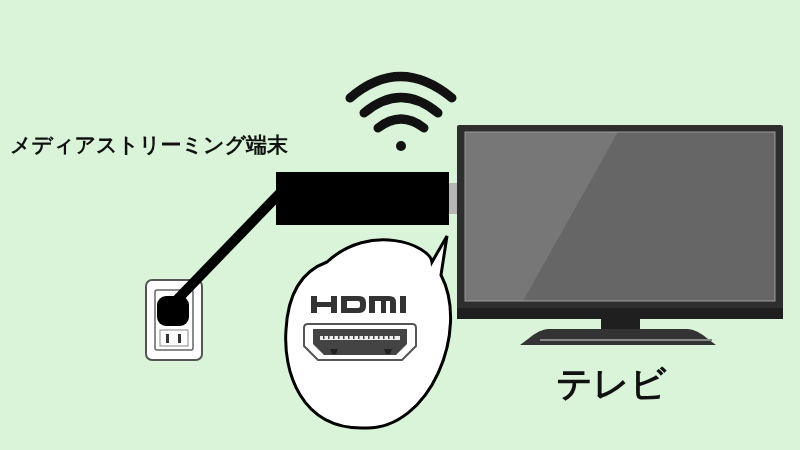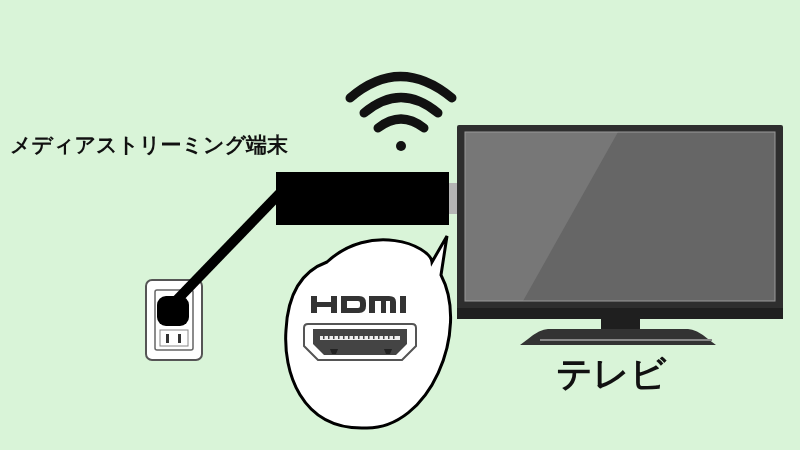--- a/index.html
+++ b/index.html
@@ -1,19 +1,19 @@
 <!DOCTYPE html>
 <html><head>
 <meta charset="utf-8">
 <style>
   html, body { margin:0; padding:0; }
   body { width:800px; height:450px; overflow:hidden; position:relative; background:#d9f4d8; font-family:"DejaVu Sans", sans-serif; }
   .abs { position:absolute;text-align:right; }
   #label-device { left:10px; top:131px; font-size:21px; font-weight:bold; color:#111; letter-spacing:0px; white-space:nowrap; }
-  #label-tv { left:556px; top:350px; font-size:36px; font-weight:bold; color:#111; white-space:nowrap; }
+  #label-tv { left:556px; top:360px; font-size:36px; font-weight:bold; color:#111; white-space:nowrap; }
   svg { position:absolute; left:0; top:0; }
 </style>
 </head>
 <body>
 
 <svg width="800" height="450" viewBox="0 0 800 450">
 
   <g fill="none" stroke="#111" stroke-width="9" stroke-linecap="round">
     <path d="M350 98 Q400 55 452 98"></path>
     <path d="M364 113 Q401 82 438 113"></path>

